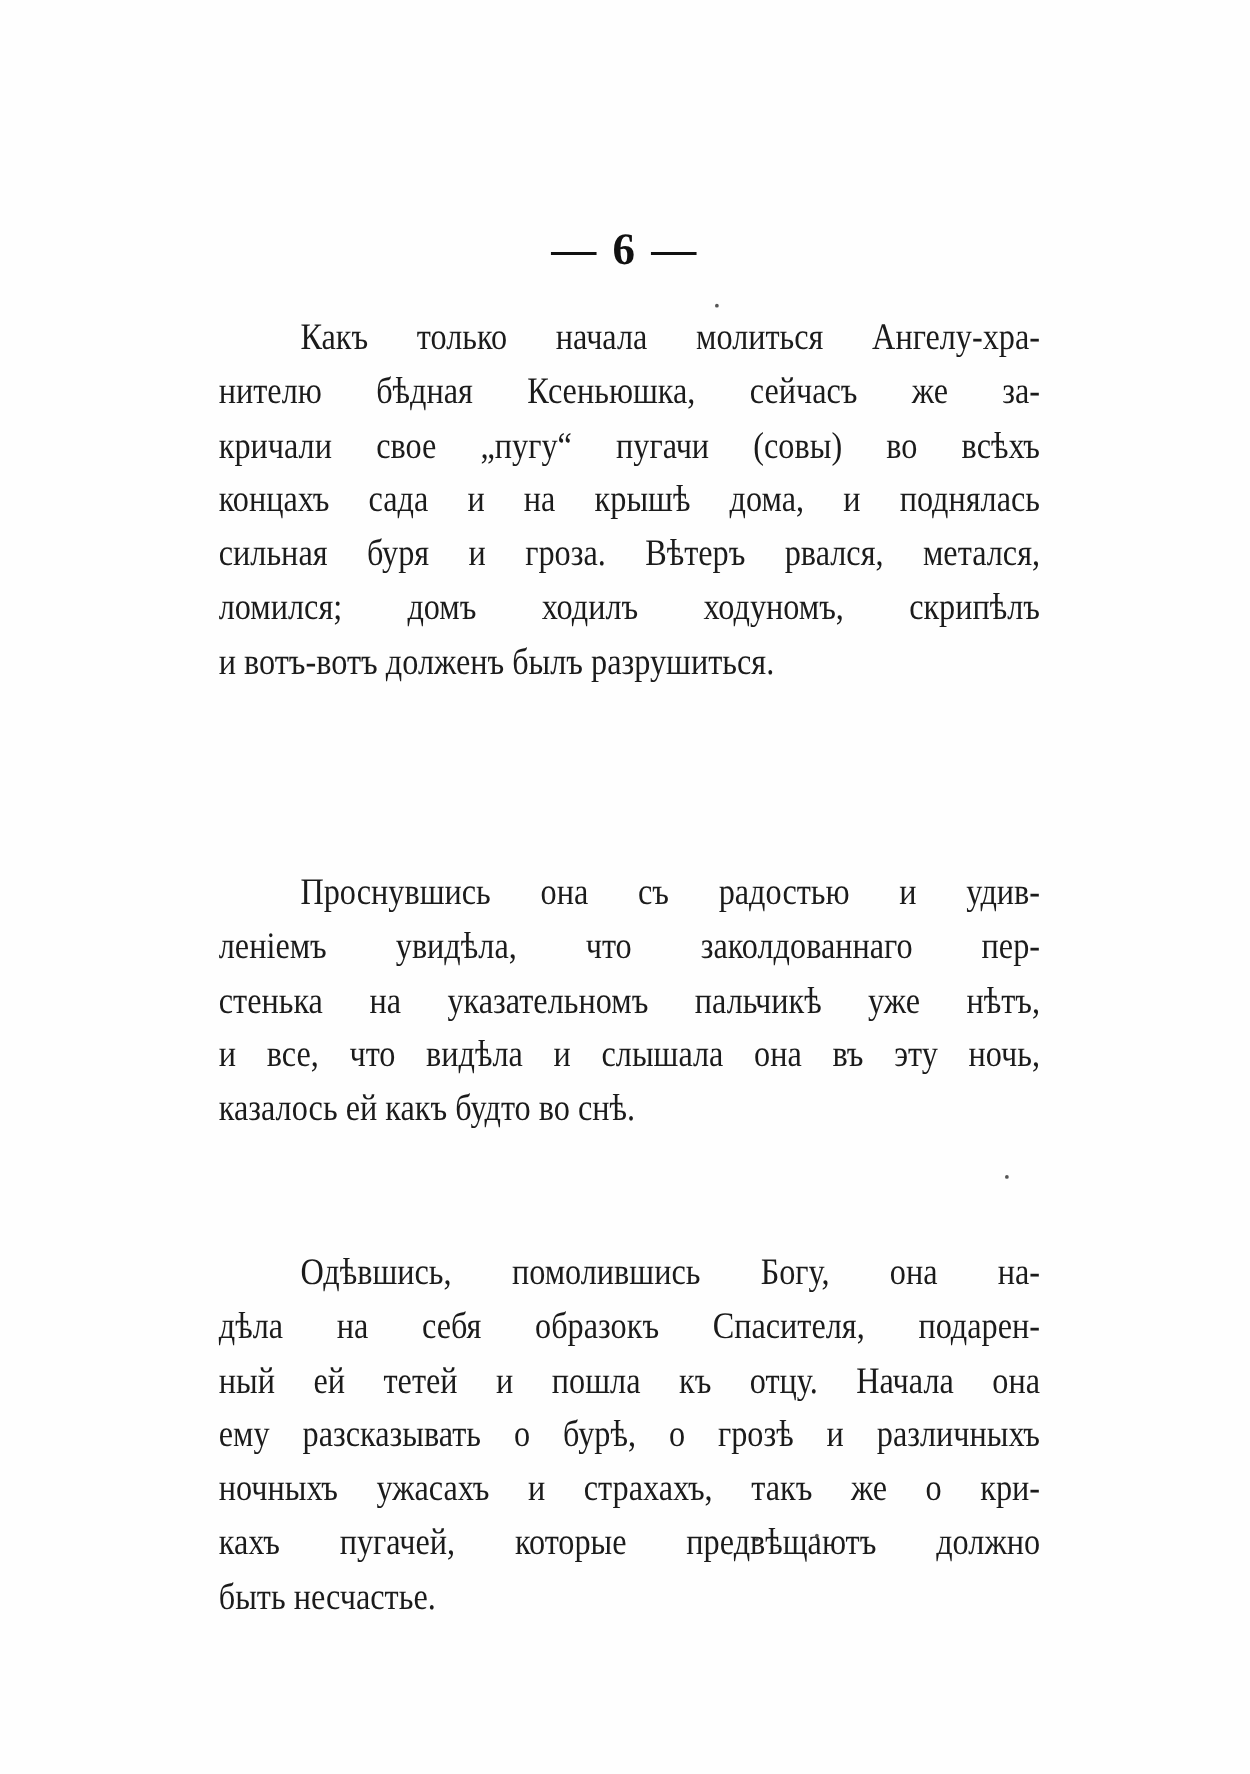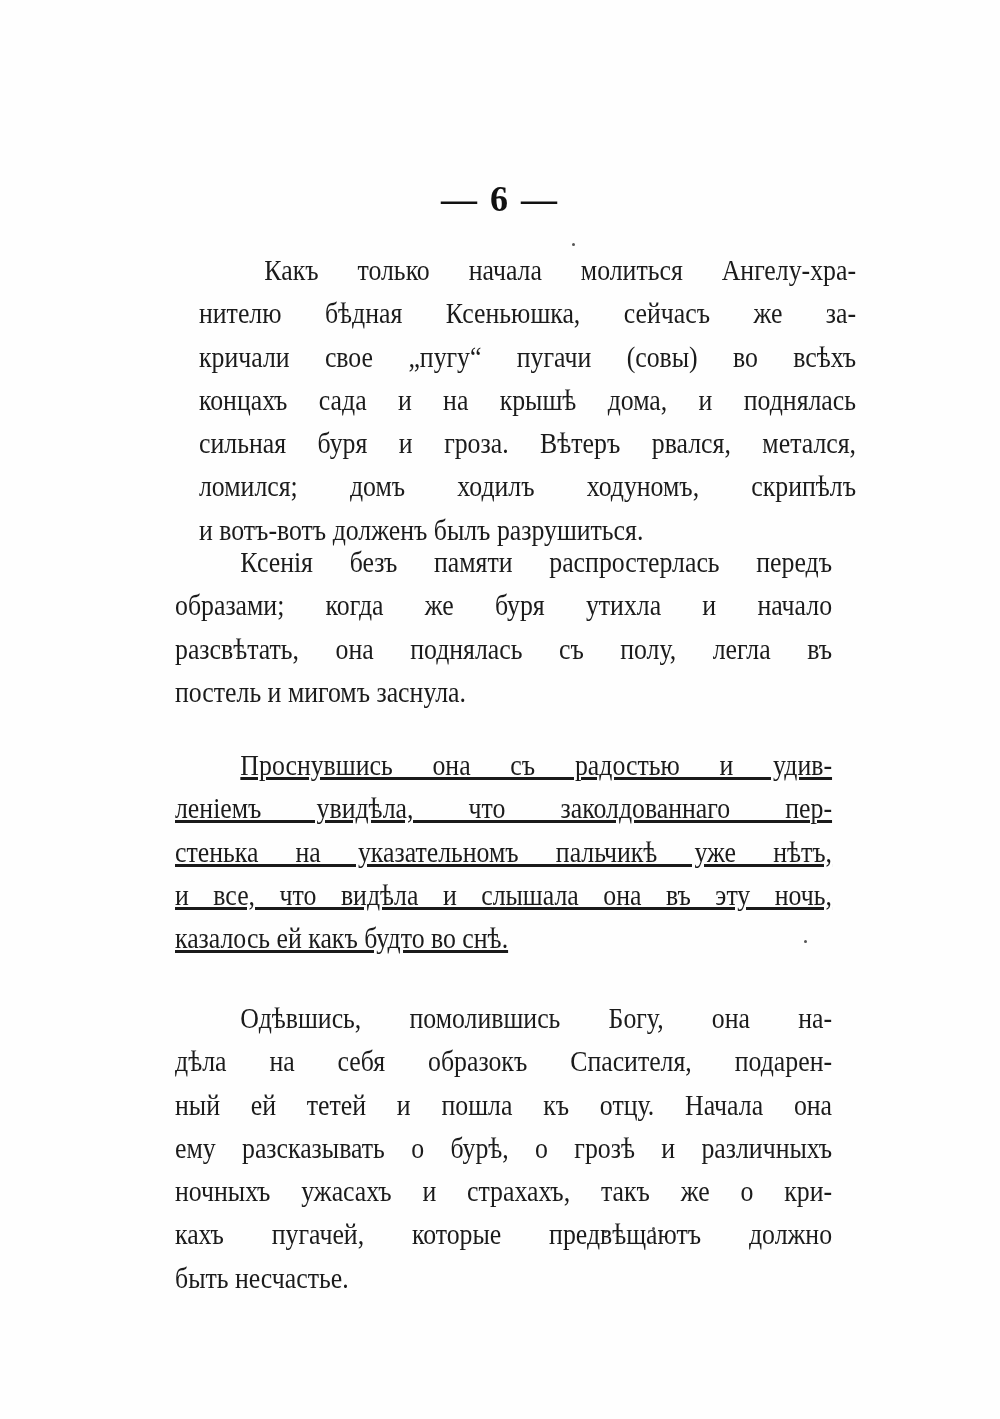--- a/index.html
+++ b/index.html
@@ -51,23 +51,23 @@
       font-stretch: condensed;
       color: #1b1b1b;
     }
     .line.last {
       text-align-last: left;
     }
     .line.indent {
       padding-left: 76px;
       width: 688px;
     }
-    #p1 { top: 248px; margin-left: 24px; }
+    #p1 { top: 248px; }
     #p2 { top: 540px; }
-    #p3 { top: 743px; text-decoration: underline; }
+    #p3 { top: 692px; }
     #p4 { top: 996px; }
     .speck {
       position: absolute;
       width: 3px; height: 3px;
       background: #555;
       border-radius: 50%;
     }
   </style>
 </head>
 <body>
@@ -79,26 +79,20 @@
   <div class="text-block" id="p1">
     <span class="line indent">Какъ только начала молиться Ангелу-хра-</span>
     <span class="line">нителю бѣдная Ксеньюшка, сейчасъ же за-</span>
     <span class="line">кричали свое „пугу“ пугачи (совы) во всѣхъ</span>
     <span class="line">концахъ сада и на крышѣ дома, и поднялась</span>
     <span class="line">сильная буря и гроза. Вѣтеръ рвался, метался,</span>
     <span class="line">ломился; домъ ходилъ ходуномъ, скрипѣлъ</span>
     <span class="line last">и вотъ-вотъ долженъ былъ разрушиться.</span>
   </div>
 
-  <div class="text-block" id="p2">
-    <span class="line indent">Ксенія безъ памяти распростерлась передъ</span>
-    <span class="line">образами; когда же буря утихла и начало</span>
-    <span class="line">разсвѣтать, она поднялась съ полу, легла въ</span>
-    <span class="line last">постель и мигомъ заснула.</span>
-  </div>
 
   <div class="text-block" id="p3">
     <span class="line indent">Проснувшись она съ радостью и удив-</span>
     <span class="line">леніемъ увидѣла, что заколдованнаго пер-</span>
     <span class="line">стенька на указательномъ пальчикѣ уже нѣтъ,</span>
     <span class="line">и все, что видѣла и слышала она въ эту ночь,</span>
     <span class="line last">казалось ей какъ будто во снѣ.</span>
   </div>
 
   <div class="text-block" id="p4">

